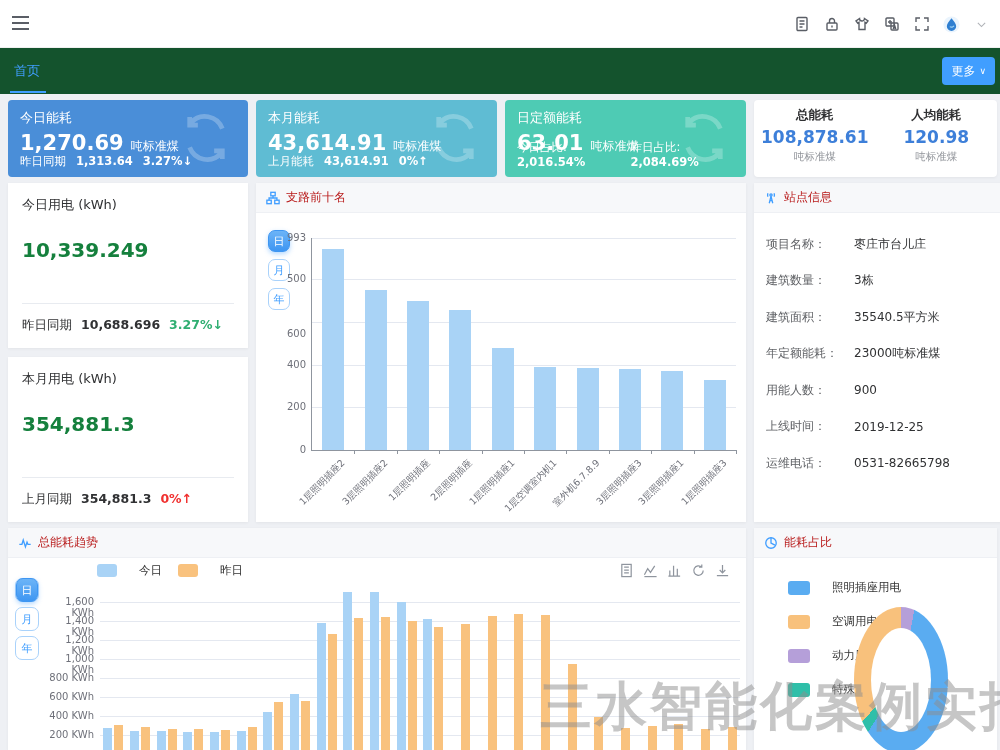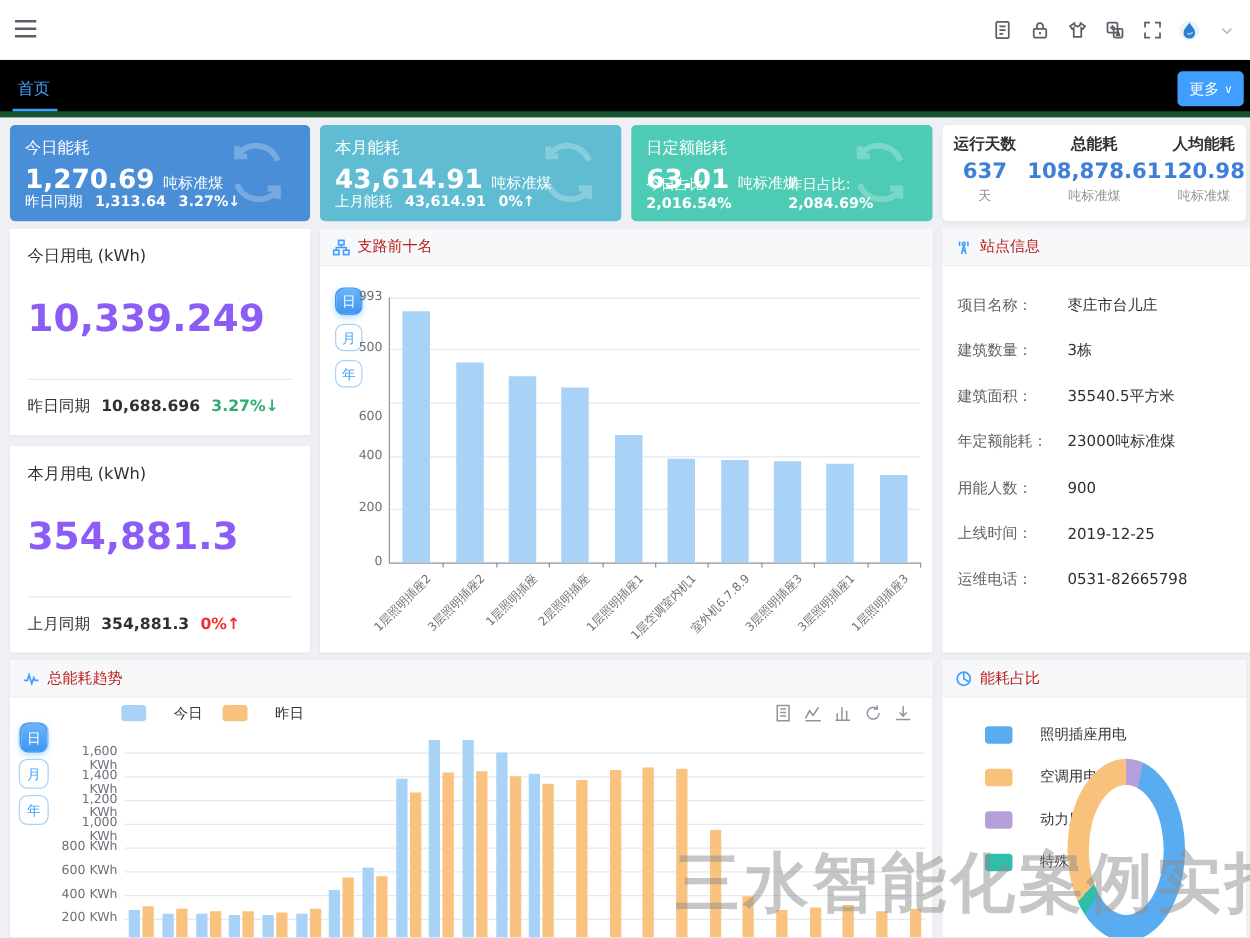--- a/index.html
+++ b/index.html
@@ -10,21 +10,21 @@
   
   .navbar { position:absolute; top:0; left:0; width:1000px; height:48px; background:#fff; border-bottom:1px solid #f0f0f0; }
   .hamburger { position:absolute; left:12px; top:16px; width:17px; height:15px; cursor:pointer; }
   .hamburger span { display:block; height:2px; background:#5a5e66; margin-bottom:4px; }
   .nav-icons { position:absolute; right:10px; top:0; height:48px; display:flex; align-items:center; gap:13px; }
   .nav-ic { width:17px; height:17px; display:flex; align-items:center; justify-content:center; cursor:pointer; }
   .nav-ic svg { stroke:#5a5e66; fill:none; stroke-width:1.4; }
   .logo-drop svg { stroke:none; }
 
   
-  .tabbar { position:absolute; top:48px; left:0; width:1000px; height:46px; background:#000000; border-bottom:5px solid #14532d;padding-left:12px; }
+  .tabbar { position:absolute; top:48px; left:0; width:1000px; height:46px; background:#14532d; border-bottom:1px solid #14532d;padding-left:12px; }
   .tab-home { position:absolute; left:14px; top:14px; color:#409eff; font-size:13px; cursor:pointer; }
   .tab-underline { position:absolute; left:10px; bottom:0; width:36px; height:2px; background:#409eff; }
   .more-btn { position:absolute; right:5px; top:9px; height:28px; padding:0 9px; background:#409eff; color:#fff; border:none; border-radius:4px; font-size:12px; display:flex; align-items:center; gap:4px; cursor:pointer; }
   .more-caret { font-size:9px; }
 
   
   .main { position:absolute; top:94px; left:0; width:1000px; height:656px; background:#eef0f4; }
   .panel { position:absolute; background:#fff; box-shadow:0 1px 3px rgba(0,0,0,.05); overflow:hidden; }
   .panel-header { height:30px; background:#f7f8fa; border-bottom:1px solid #eef0f4; display:flex; align-items:center; gap:6px; padding:0 10px; font-size:12px; color:#b91c1c; }
   .panel-header svg { stroke:#409eff; fill:none; stroke-width:1.5; }
@@ -41,21 +41,21 @@
   
   .totals { left:754px; top:6px; width:243px; height:77px; border-radius:4px; display:flex; }
   .tot { flex:1; text-align:center; padding-top:7px; }
   .tot .lb { font-size:12.5px; font-weight:600; color:#303133; }
   .tot .vl { font-size:17px; font-weight:bold; color:#3d7fd9; margin-top:3px; white-space:nowrap; }
   .tot .un { font-size:10.5px; color:#909399; margin-top:3px; }
 
   
   .ucard { left:8px; width:240px; height:165px; padding:13px 14px; }
   .ucard .t { font-size:13px; color:#303133; }
-  .ucard .v { font-size:30px; font-weight:bold; color:#8b5cf6; margin-top:24px; }
+  .ucard .v { font-size:20px; font-weight:bold; color:#15803d; margin-top:24px; }
   .ucard .div { position:absolute; left:14px; right:14px; bottom:44px; border-top:1px solid #e8ebf0; }
   .ucard .cmp { position:absolute; left:14px; bottom:14px; display:flex; gap:9px; font-size:12.5px; align-items:baseline; }
   .ucard .cmp .cv { font-weight:bold; }
   .delta-green { color:#2fae71; font-weight:bold; }
   .delta-red { color:#f0302f; font-weight:bold; }
 
   
   .pbtn { position:absolute; width:22px; height:22px; border:1px solid #a9d2fb; background:#fff; color:#409eff; border-radius:7px; font-size:11px; display:flex; align-items:center; justify-content:center; cursor:pointer; }
   .pbtn.active { background:linear-gradient(180deg,#6cb4f7,#3e96f2); border-color:#3e96f2; color:#fff; box-shadow:0 2px 5px rgba(64,158,255,.4); }
 
@@ -206,25 +206,20 @@
         <span><span>昨日占比:</span>
         <b>2,084.69%</b></span>
       </div>
       <svg class="recycle" width="56" height="56" viewBox="0 0 24 24" fill="none" stroke="#fff" stroke-width="2">
           <path d="M19 8a8 8 0 0 0-13.5-2.5M5 3v3.5H8.5"></path>
           <path d="M5 16a8 8 0 0 0 13.5 2.5M19 21v-3.5H15.5"></path>
         </svg>
     </div>
 
     <div class="panel totals">
-      <div class="tot">
-        <div class="lb">运行天数</div>
-        <div class="vl">637</div>
-        <div class="un">天</div>
-      </div>
       <div class="tot">
         <div class="lb">总能耗</div>
         <div class="vl">108,878.61</div>
         <div class="un">吨标准煤</div>
       </div>
       <div class="tot">
         <div class="lb">人均能耗</div>
         <div class="vl">120.98</div>
         <div class="un">吨标准煤</div>
       </div>

